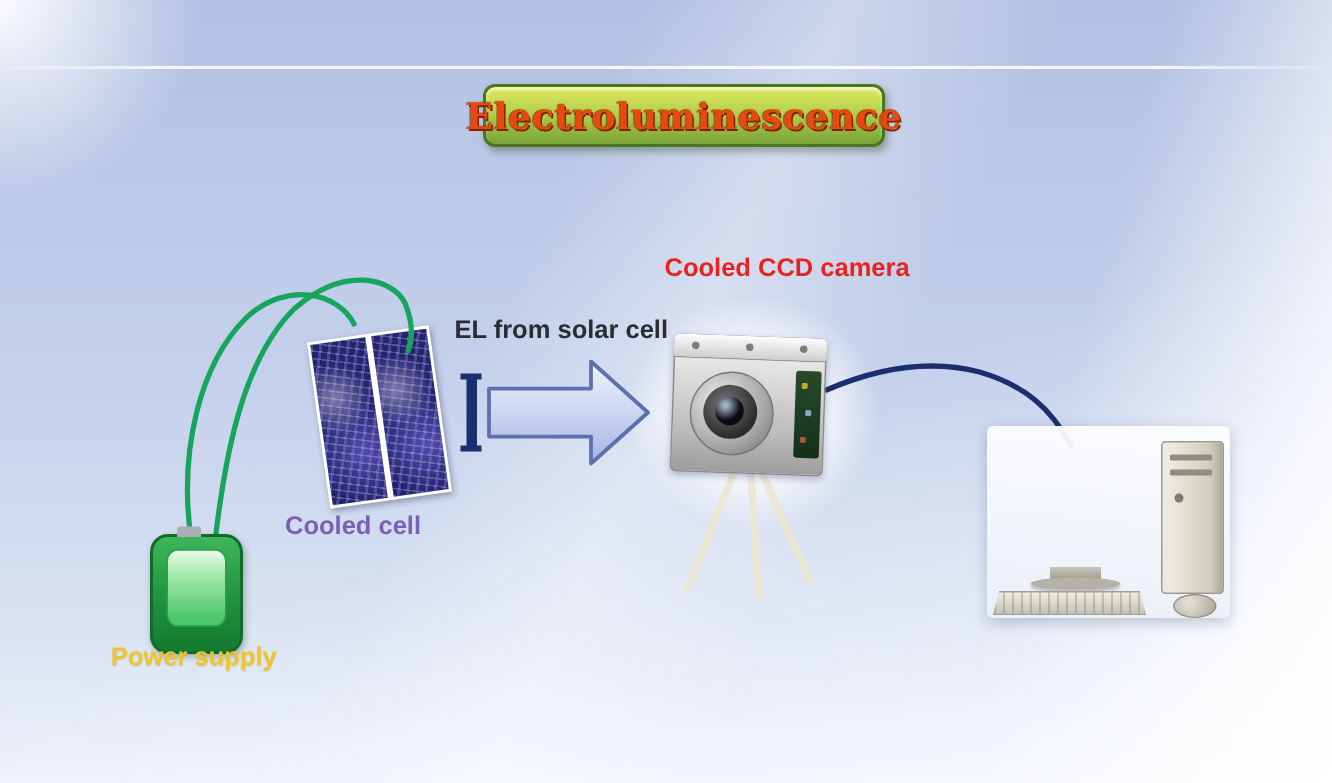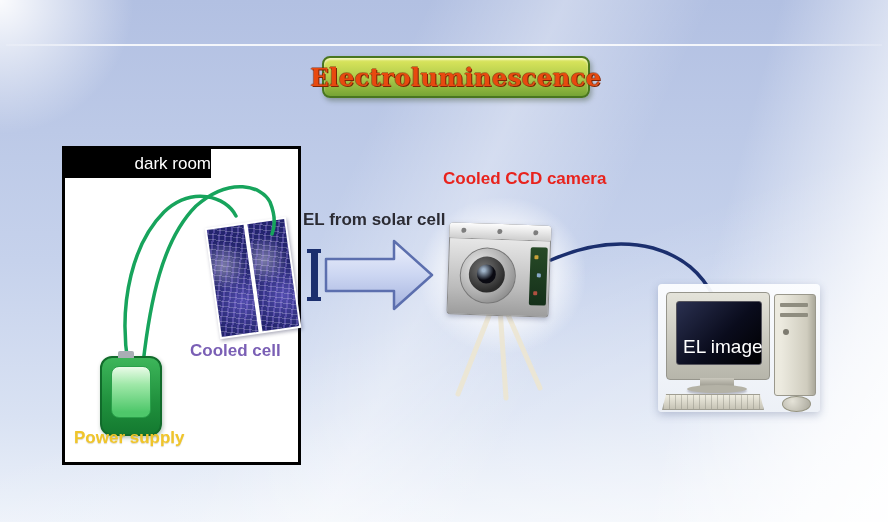--- a/index.html
+++ b/index.html
@@ -10,21 +10,20 @@
   .slide{
     position:relative;
     width:888px;height:522px;
     overflow:hidden;
     background:
       radial-gradient(circle at 0% 0%, rgba(255,255,255,.95), rgba(255,255,255,0) 13%),
       linear-gradient(105deg, rgba(255,255,255,0) 76%, rgba(255,255,255,.75) 92%, rgba(255,255,255,.95) 100%),
       linear-gradient(115deg, rgba(255,255,255,0) 38%, rgba(255,255,255,.35) 50%, rgba(255,255,255,0) 63%),
       linear-gradient(160deg, rgba(255,255,255,0) 55%, rgba(255,255,255,.45) 88%),
       linear-gradient(to bottom, #b2c0e2 0%, #c6d2ec 50%, #d9e2f3 80%, #edf2fa 100%);
-    text-align: right;
   }
   .top-line{
     position:absolute;left:6px;right:6px;top:44px;height:2px;
     background:linear-gradient(90deg, rgba(255,255,255,.15), rgba(255,255,255,.85) 12%, rgba(255,255,255,.85) 88%, rgba(255,255,255,.15));
   }
   
   .title-box{
     position:absolute;left:322px;top:56px;width:264px;height:38px;
     border-radius:8px;
     border:2px solid var(--title-border,#49761f);
@@ -195,23 +194,20 @@
 <body>
 
 <div class="slide">
 
   <div class="top-line"></div>
 
   <div class="title-box">
     <span class="title-text">Electroluminescence</span>
   </div>
 
-  <div class="dark-room">
-    <div class="dark-room-header">dark room</div>
-  </div>
 
   <div class="solar-cell">
     <div class="solar-panel"></div>
     <div class="solar-panel"></div>
   </div>
 
   <div class="camera-glow"></div>
 
   <svg class="overlay" width="888" height="522" viewBox="0 0 888 522">
     <defs>
@@ -266,25 +262,20 @@
     </div>
   </div>
 
   <div class="computer">
     <div class="computer-backdrop"></div>
     <div class="tower">
       <div class="tower-slot" style="top:8px;"></div>
       <div class="tower-slot" style="top:18px;"></div>
       <div class="tower-btn"></div>
     </div>
-    <div class="monitor">
-      <div class="monitor-screen">
-        <span class="screen-label">EL image</span>
-      </div>
-    </div>
     <div class="monitor-stand"></div>
     <div class="monitor-base"></div>
     <div class="keyboard"></div>
     <div class="mouse"></div>
   </div>
 
   <div class="lbl lbl-solar">Cooled cell</div>
   <div class="lbl lbl-el">EL from solar cell</div>
   <div class="lbl lbl-power">Power supply</div>
   <div class="lbl lbl-camera">Cooled CCD camera</div>

